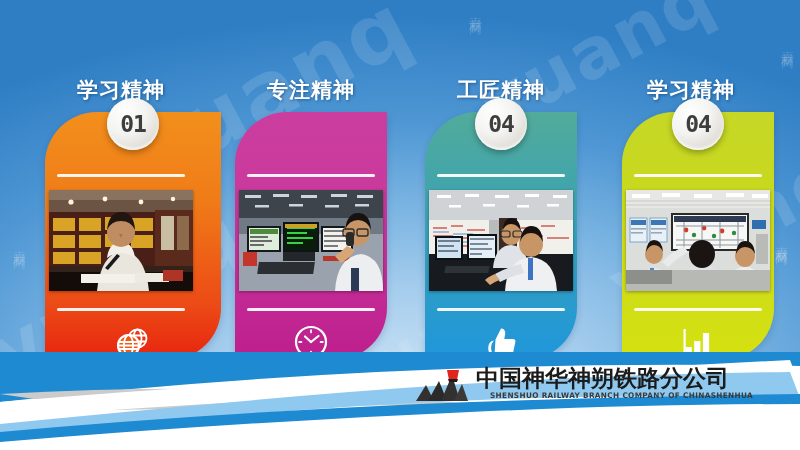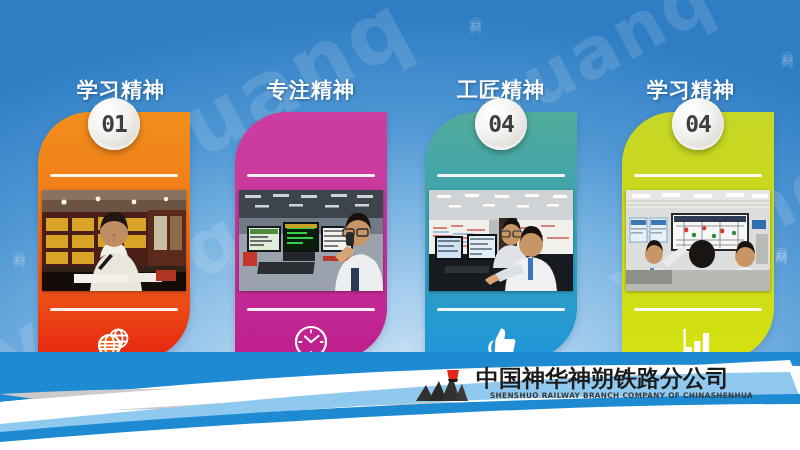--- a/index.html
+++ b/index.html
@@ -52,21 +52,21 @@
     font-size:21px;font-weight:bold;color:#ffffff;line-height:1;
     text-shadow:1px 1px 3px rgba(0,50,100,.55);letter-spacing:1px;
   }
 
   
   .card{
     position:absolute;top:112px;width:152px;height:248px;
     border-top-left-radius:52px;border-bottom-right-radius:52px;
     box-shadow:0 3px 7px rgba(0,30,70,.18);
   }
-  .card.c1{left:38px; background:linear-gradient(180deg,#f28f1c 0%,#f07c18 35%,#ec4a16 78%,#e7240f 100%);}
+  .card.c1{left:45px; background:linear-gradient(180deg,#f28f1c 0%,#f07c18 35%,#ec4a16 78%,#e7240f 100%);padding-left:24px;}
   .card.c2{left:235px;background:linear-gradient(180deg,#cc3da0 0%,#c93a9c 30%,#c32b95 70%,#bd1f8d 100%);}
   .card.c3{left:425px;background:linear-gradient(180deg,#52ab9b 0%,#41a5ab 30%,#2d9dc6 70%,#1f96dc 100%);}
   .card.c4{left:615px;background:linear-gradient(180deg,#c6d726 0%,#c9d91e 35%,#cfdd17 72%,#d5e10f 100%);margin-left:7px;}
 
   .badge{
     position:absolute;left:50%;top:-14px;transform:translateX(-50%);
     width:52px;height:52px;border-radius:50%;
     background:radial-gradient(circle at 34% 28%,#ffffff 0%,#f3f3f1 42%,#dedbd4 78%,#cbc7bf 100%);
     box-shadow:0 3px 6px rgba(0,0,0,.30), inset 0 -2px 3px rgba(255,255,255,.8);
     display:flex;align-items:center;justify-content:center;

